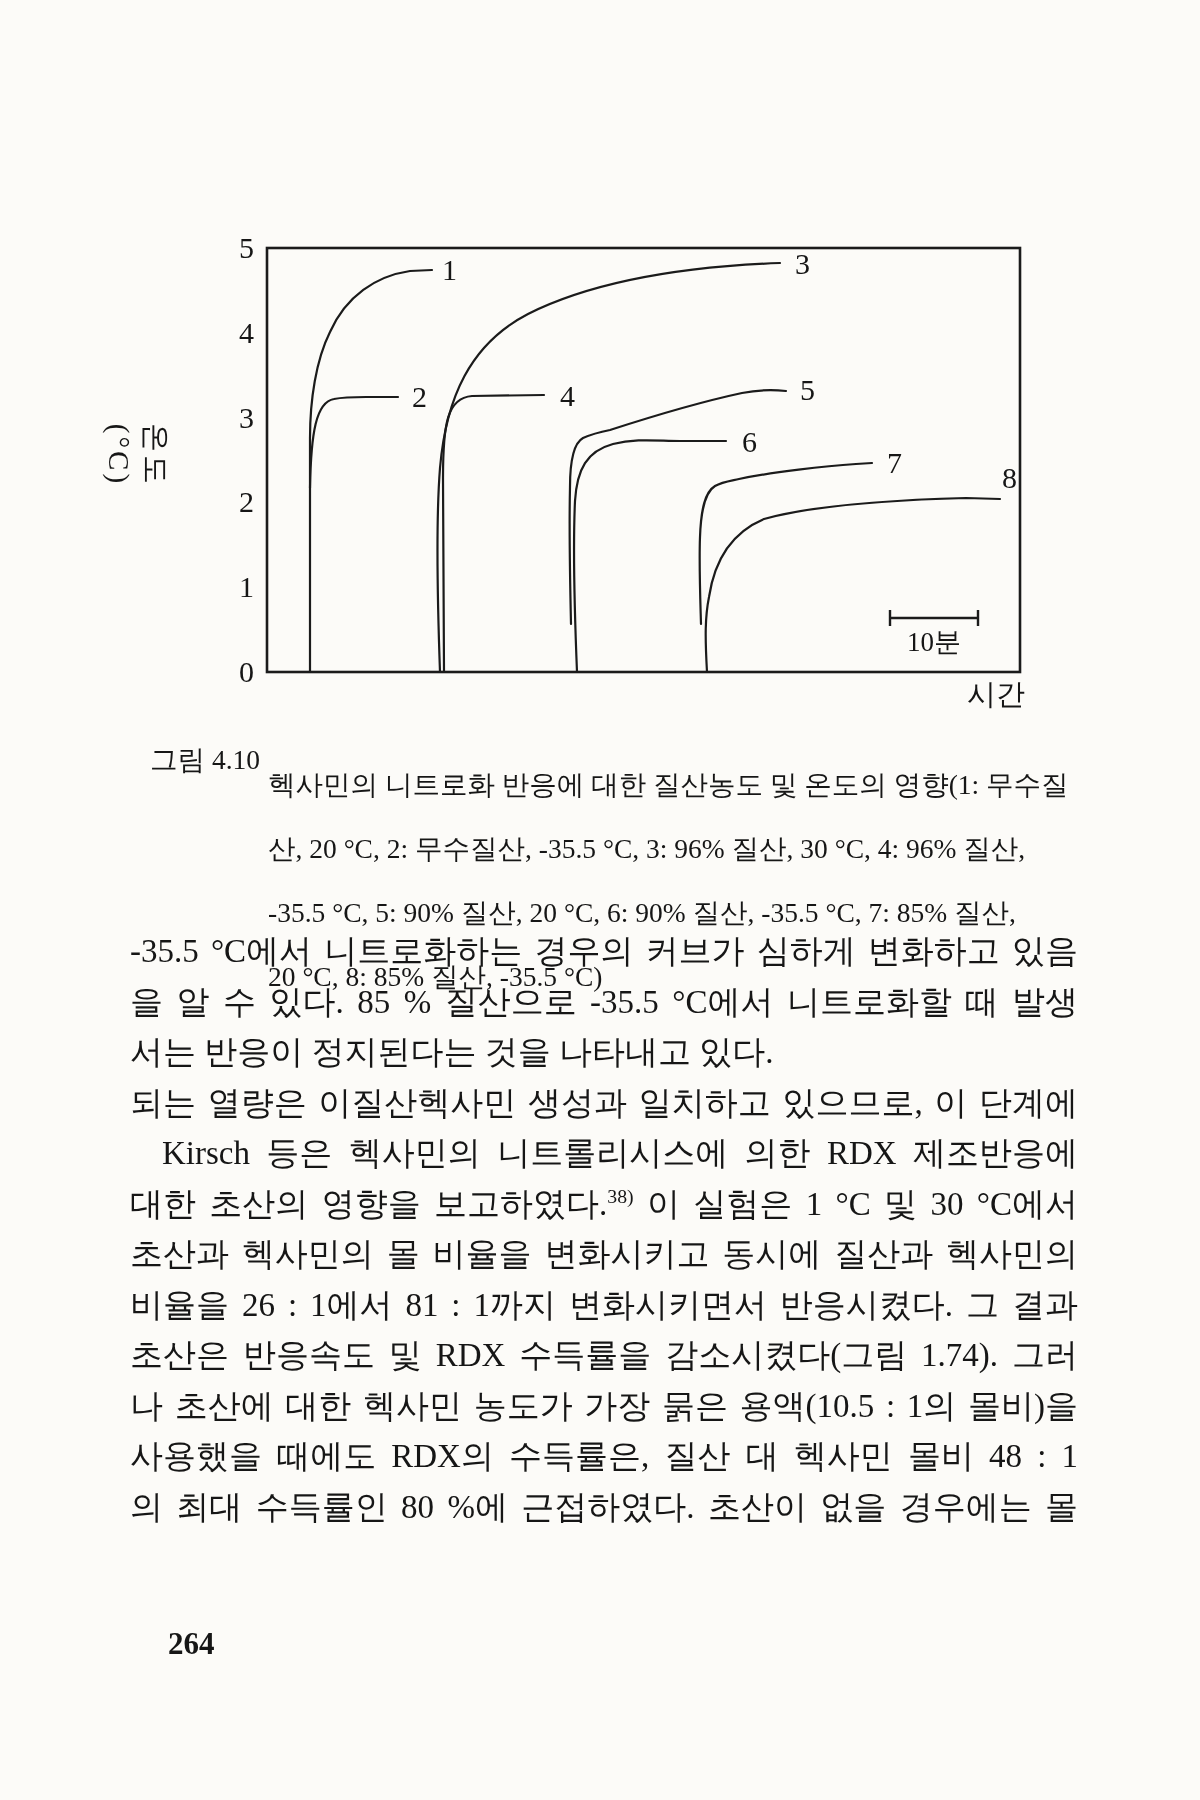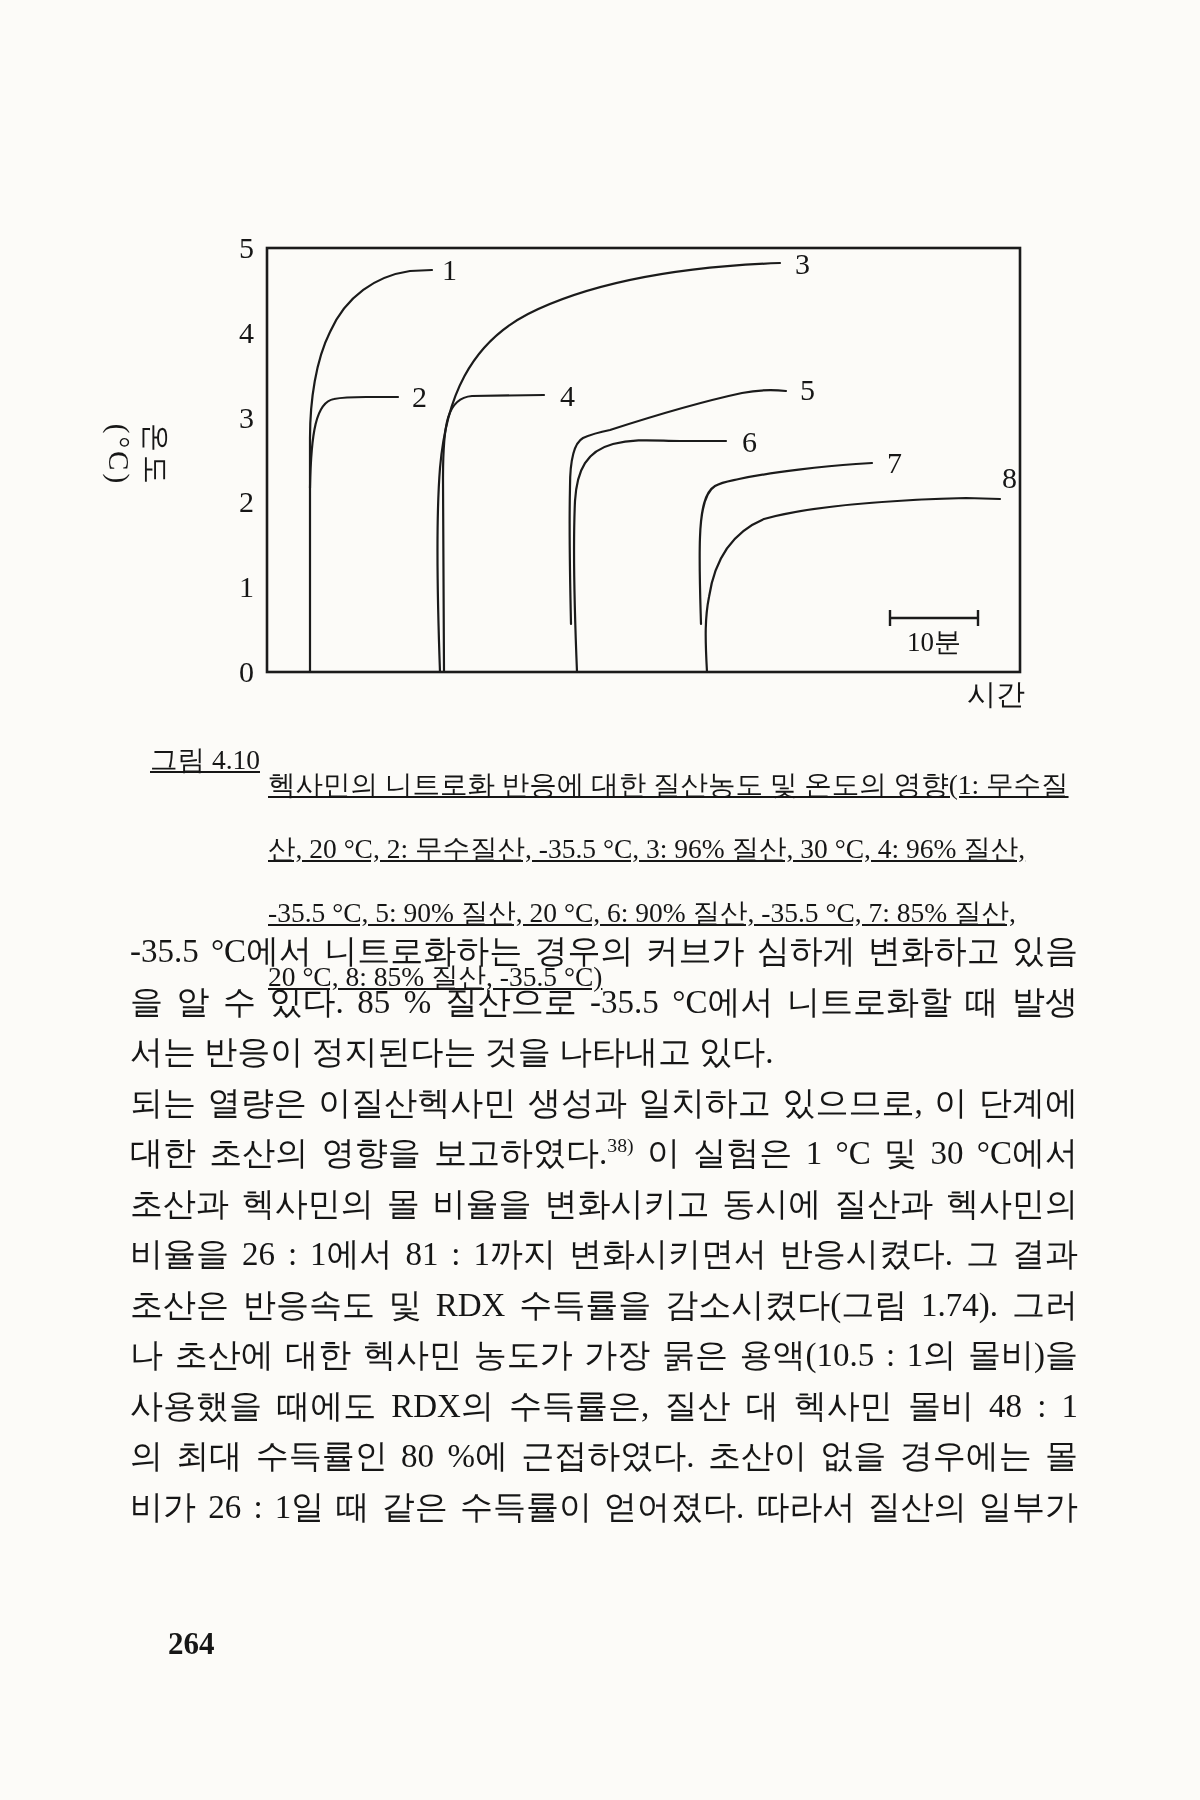--- a/index.html
+++ b/index.html
@@ -18,21 +18,21 @@
   .clabel{font-size:30px;fill:#161616;}
   .sbar{fill:none;stroke:#1b1b1b;stroke-width:2.4;}
   .sbartext{font-size:27px;fill:#161616;}
   .xaxistext{font-size:29px;fill:#161616;}
   .ylab{
     position:absolute;left:97px;top:437px;width:120px;height:36px;
     text-align:center;font-size:29px;letter-spacing:3px;
     transform:rotate(90deg);transform-origin:center;
   }
   
-  .caption{position:absolute;left:150px;top:742px;display:flex;font-size:27.5px;text-decoration:underline;}
+  .caption{position:absolute;left:150px;top:742px;display:flex;font-size:27.5px;}
   .cap-label{width:104px;flex:0 0 auto;margin-right:14px;white-space:nowrap;}
   .cap-lines{flex:1 1 auto;}
   .cap-line{height:42px;line-height:42px;white-space:nowrap;margin-top:22px;}
   
   .bodytext{position:absolute;left:130px;top:926px;width:948px;font-size:33px;}
   .bline{
     height:50.5px;line-height:50.5px;overflow:hidden;
     text-align:justify;text-align-last:justify;
   }
   .bline.short{text-align-last:left;}
@@ -92,27 +92,27 @@
       <div class="cap-line">-35.5 °C, 5: 90% 질산, 20 °C, 6: 90% 질산, -35.5 °C, 7: 85% 질산,</div>
       <div class="cap-line">20 °C, 8: 85% 질산, -35.5 °C)</div>
     </div>
   </div>
 
   <div class="bodytext">
     <div class="bline">-35.5 °C에서 니트로화하는 경우의 커브가 심하게 변화하고 있음</div>
     <div class="bline">을 알 수 있다. 85 % 질산으로 -35.5 °C에서 니트로화할 때 발생</div>
     <div class="bline short">서는 반응이 정지된다는 것을 나타내고 있다.</div>
     <div class="bline">되는 열량은 이질산헥사민 생성과 일치하고 있으므로, 이 단계에</div>
+    <div class="bline indent">Kirsch 등은 헥사민의 니트롤리시스에 의한 RDX 제조반응에</div>
     <div class="bline">
       <span>대한 초산의 영향을 보고하였다.</span><sup class="fnote">38)</sup><span> 이 실험은 1 °C 및 30 °C에서</span>
     </div>
     <div class="bline">초산과 헥사민의 몰 비율을 변화시키고 동시에 질산과 헥사민의</div>
     <div class="bline">비율을 26 : 1에서 81 : 1까지 변화시키면서 반응시켰다. 그 결과</div>
     <div class="bline">초산은 반응속도 및 RDX 수득률을 감소시켰다(그림 1.74). 그러</div>
     <div class="bline">나 초산에 대한 헥사민 농도가 가장 묽은 용액(10.5 : 1의 몰비)을</div>
     <div class="bline">사용했을 때에도 RDX의 수득률은, 질산 대 헥사민 몰비 48 : 1</div>
     <div class="bline">의 최대 수득률인 80 %에 근접하였다. 초산이 없을 경우에는 몰</div>
-    <div class="bline">비가 26 : 1일 때 같은 수득률이 얻어졌다. 따라서 질산의 일부가</div>
   </div>
 
   <div class="pagenum">264</div>
 
 </div>
 
 </body></html>

